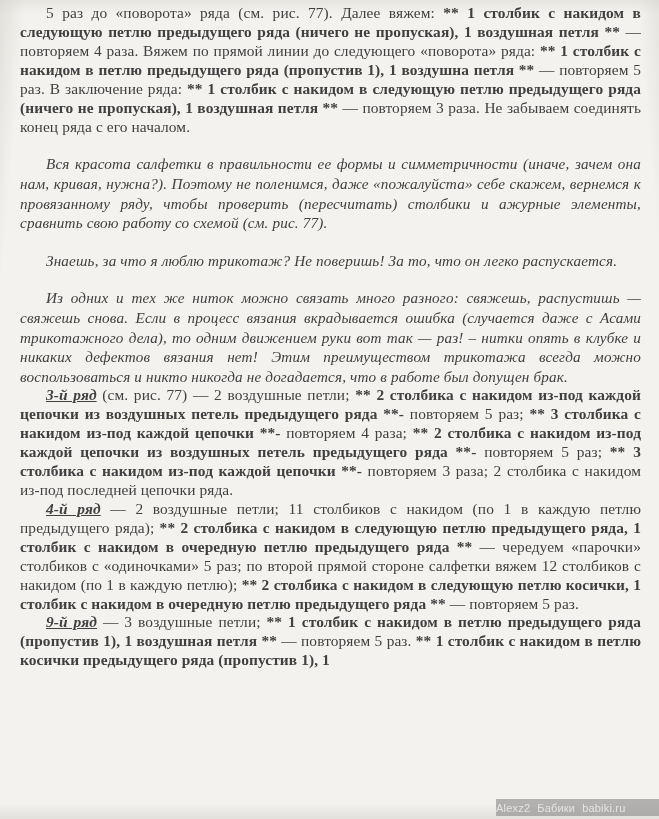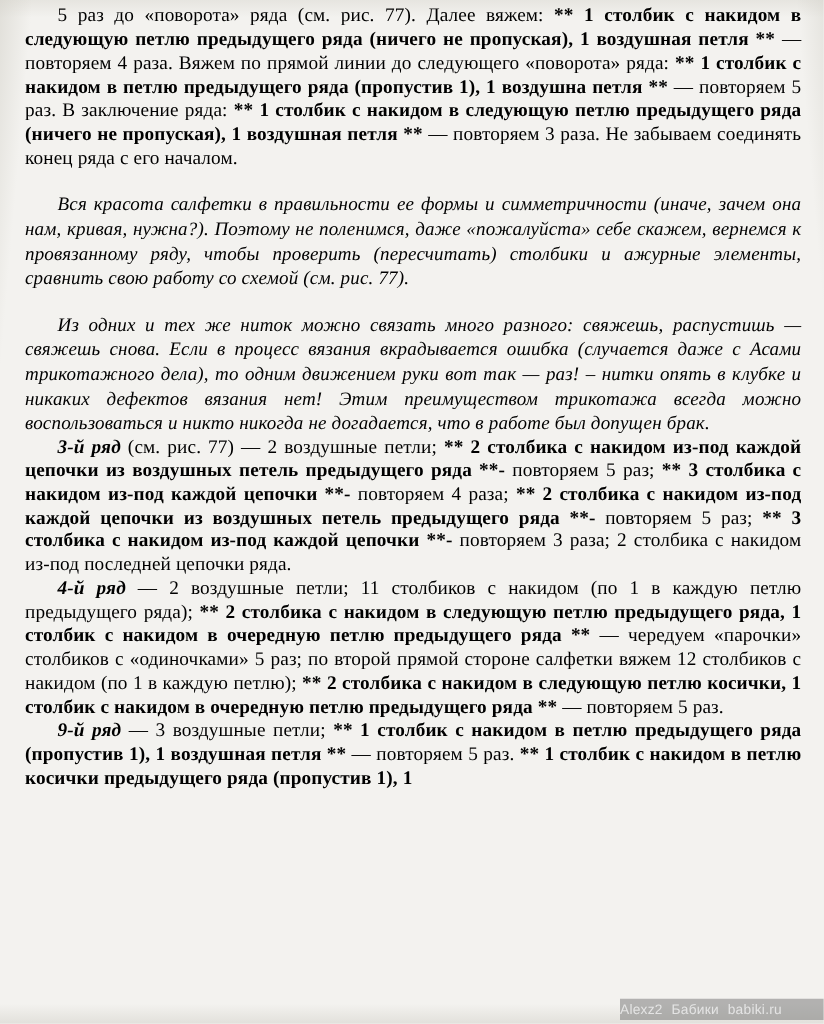--- a/index.html
+++ b/index.html
@@ -26,41 +26,41 @@
       linear-gradient(180deg, rgba(215,213,205,.45) 0px, rgba(242,241,238,0) 14px),
       linear-gradient(0deg,  rgba(205,203,195,.45) 0px, rgba(242,241,238,0) 16px),
       #f3f2ef;
   }
 
   .text-col {
     position: absolute;
     left: 20px;
     top: 4px;
     width: 621px;
-    color: #000000;
+    color: #404040;
   }
 
   p {
     margin: 0;
     font-size: 15.4px;
     line-height: 18.92px;
     text-align: justify;
     text-justify: inter-word;
     -webkit-hyphens: none;
     hyphens: none;
     letter-spacing: .1px;
   }
   p.ind { text-indent: 26px; }
 
   
   .roman { font-style: normal; font-weight: 400; }
   
   .bold  { font-weight: 700; font-style: normal; }
   
-  .bi    { font-style: italic; font-weight: 700; }
+  .bi    { font-style: italic; font-weight: 700; text-decoration: underline; }
 
   p.ital-para {
     font-style: italic;
     font-size: 15.2px;
     line-height: 19.6px;
     letter-spacing: .15px;
     margin-top: 18px;
   }
 
   
@@ -88,20 +88,21 @@
 <body>
 
 <div class="page"></div>
 
 <div class="text-col">
 
   <p class="ind"><span class="roman">5 раз до «поворота» ряда (см. рис. 77). Далее вяжем:</span> <span class="bold">** 1 столбик с накидом в следующую петлю предыдущего ряда (ничего не пропуская), 1 воздушная петля **</span> <span class="roman">— повторяем 4 раза. Вяжем по прямой линии до следующего «поворота» ряда:</span> <span class="bold">** 1 столбик с накидом в петлю предыдущего ряда (пропустив 1), 1 воздушна петля **</span> <span class="roman">— повторяем 5 раз. В заключение ряда:</span> <span class="bold">** 1 столбик с накидом в следующую петлю предыдущего ряда (ничего не пропуская), 1 воздушная петля **</span> <span class="roman">— повторяем 3 раза. Не забываем соединять конец ряда с его началом.</span></p>
 
   <p class="ind ital-para">Вся красота салфетки в правильности ее формы и симметричности (иначе, зачем она нам, кривая, нужна?). Поэтому не поленимся, даже «пожалуйста» себе скажем,  вернемся к провязанному ряду, чтобы проверить (пересчитать) столбики и ажурные элементы, сравнить свою работу  со схемой (см. рис. 77).</p>
 
+  <p class="ind ital-para">Знаешь, за что я люблю трикотаж? Не поверишь! За то, что он легко распускается.</p>
 
   <p class="ind ital-para">Из одних и тех же ниток можно связать много разного:  свяжешь, распустишь — свяжешь снова. Если в процесс вязания вкрадывается ошибка (случается  даже с Асами трикотажного дела), то одним движением руки вот так  —  раз! – нитки опять в клубке  и никаких дефектов вязания нет! Этим преимуществом трикотажа всегда можно воспользоваться и никто никогда не догадается, что в работе был допущен брак.</p>
 
   <p class="ind"><span class="bi">3-й ряд</span> <span class="roman">(см. рис. 77) — 2 воздушные петли;</span> <span class="bold">** 2 столбика с накидом из-под каждой цепочки из воздушных петель предыдущего ряда **-</span> <span class="roman">повторяем 5 раз;</span> <span class="bold">** 3 столбика с накидом из-под каждой цепочки **-</span> <span class="roman">повторяем 4 раза;</span> <span class="bold">** 2 столбика с накидом из-под каждой цепочки из воздушных петель предыдущего ряда **-</span> <span class="roman">повторяем 5 раз;</span> <span class="bold">** 3 столбика с накидом из-под каждой цепочки **-</span> <span class="roman">повторяем 3 раза; 2 столбика с накидом из-под последней цепочки ряда.</span></p>
 
   <p class="ind"><span class="bi">4-й ряд</span> <span class="roman">— 2 воздушные петли; 11 столбиков с накидом (по 1 в каждую петлю предыдущего ряда);</span> <span class="bold">** 2 столбика с накидом в следующую петлю предыдущего ряда, 1 столбик с накидом в очередную петлю предыдущего ряда **</span> <span class="roman">— чередуем «парочки» столбиков с «одиночками» 5 раз; по второй прямой стороне салфетки вяжем 12 столбиков с накидом (по 1 в каждую петлю);</span> <span class="bold">** 2 столбика с накидом в следующую петлю косички, 1 столбик с накидом в очередную петлю предыдущего ряда **</span> <span class="roman">— повторяем 5 раз.</span></p>
 
 
   <p class="ind"><span class="bi">9-й ряд</span> <span class="roman">— 3 воздушные петли;</span> <span class="bold">** 1 столбик с накидом в петлю предыдущего ряда (пропустив 1), 1 воздушная петля **</span> <span class="roman">— повторяем 5 раз.</span> <span class="bold">** 1 столбик с накидом в петлю косички предыдущего ряда (пропустив 1), 1</span></p>
 

